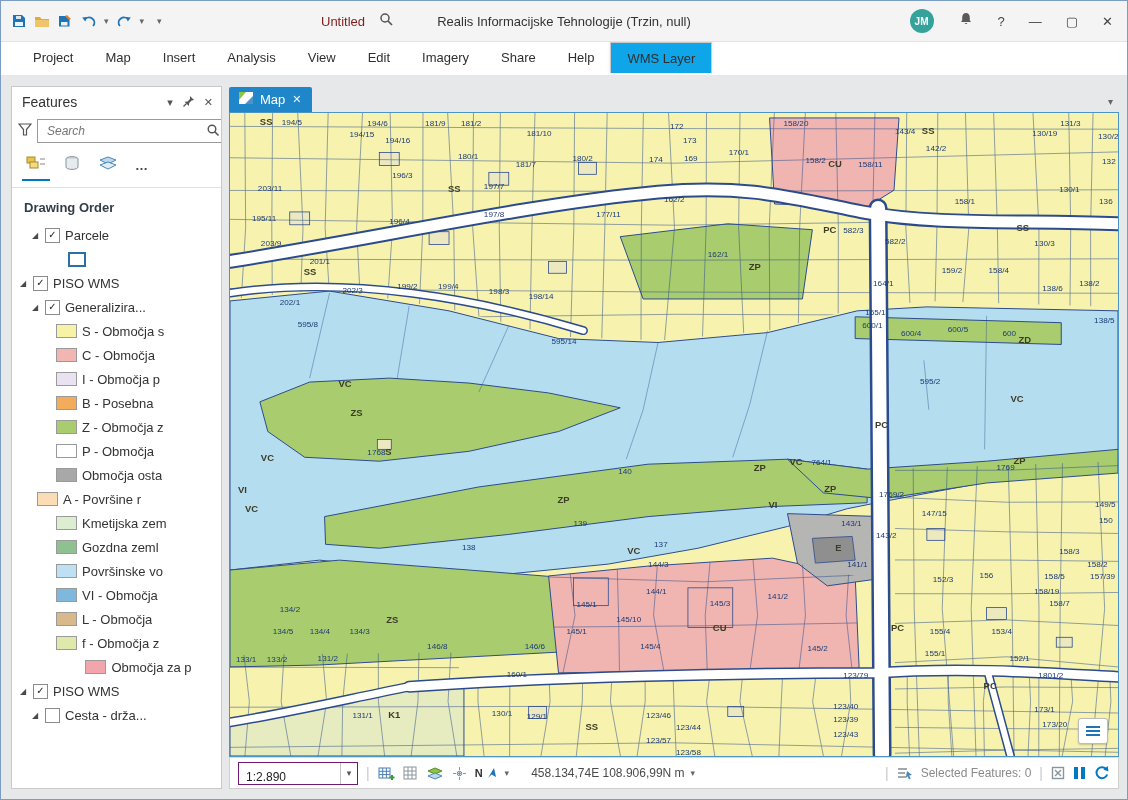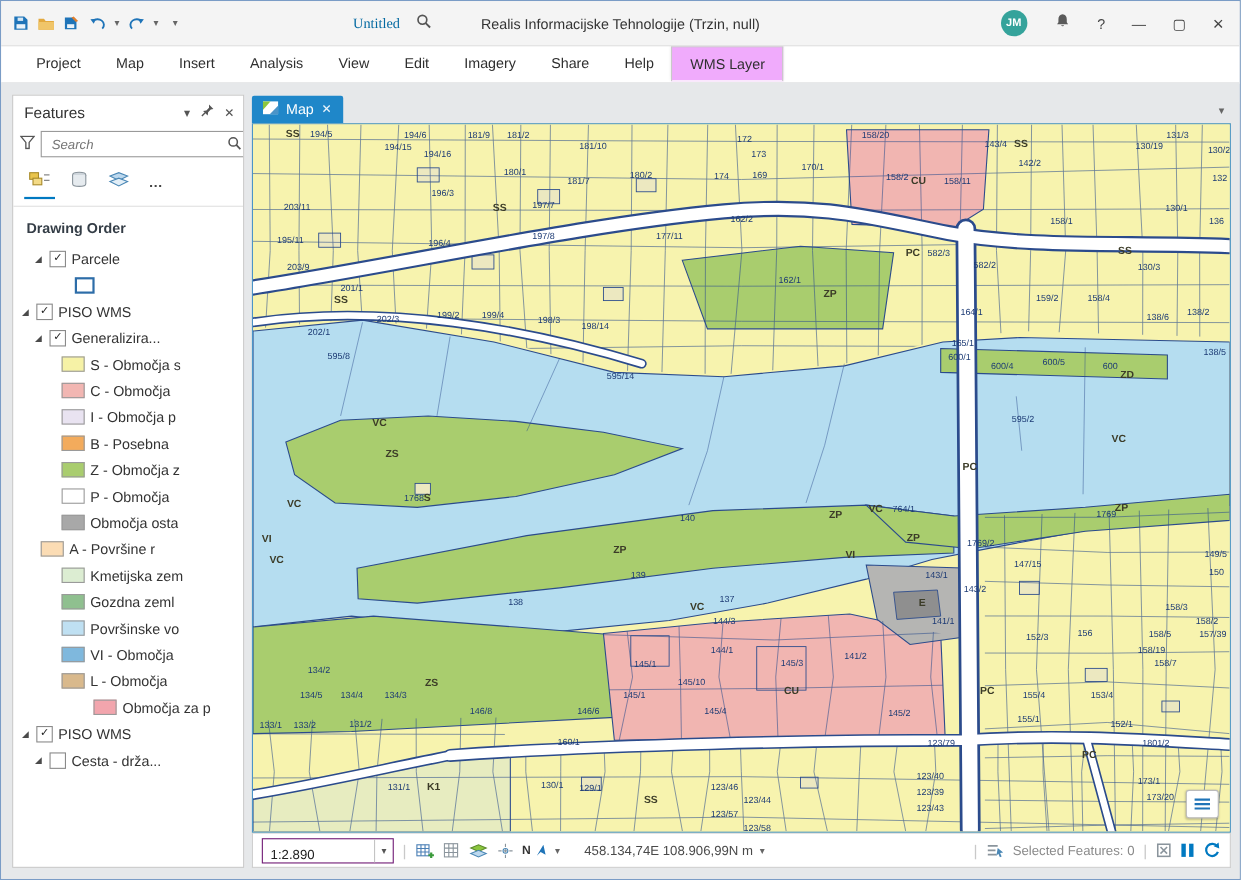--- a/index.html
+++ b/index.html
@@ -6,29 +6,29 @@
   body{
     width:1128px;height:800px;position:relative;overflow:hidden;
     font-family:"Liberation Sans",sans-serif;background:#e8e8e8;
     border:1px solid #7a9cc6;box-sizing:border-box;
   }
   
   .titlebar{height:40px;background:#f4f4f4;display:flex;align-items:center;position:relative;border-bottom:1px solid #e3e3e3;}
   .qat{display:flex;align-items:center;gap:7px;padding-left:10px;}
   .qat svg{display:block;}
   .chev{font-size:9px;color:#666;line-height:1;}
-  .untitled{position:absolute;left:320px;color:#0369a1;font-size:13px;display:flex;align-items:center;gap:14px;font-family:Liberation Serif, serif;}
+  .untitled{position:absolute;left:320px;color:#7f1d1d;font-size:13px;display:flex;align-items:center;gap:14px;}
   .apptitle{position:absolute;left:0;right:0;text-align:center;font-size:13px;color:#333;pointer-events:none;}
   .tb-right{position:absolute;right:14px;display:flex;align-items:center;gap:24px;}
   .avatar{width:24px;height:24px;border-radius:50%;background:#35a39b;color:#fff;font-size:10px;font-weight:bold;display:flex;align-items:center;justify-content:center;}
   .winbtn{font-size:13px;color:#444;}
   
   .ribbon{height:33px;background:#fff;border-bottom:1px solid #d8d8d8;display:flex;align-items:flex-start;padding-left:16px;}
   .ribbon-tab{padding:8px 16px 7px;font-size:13px;color:#2f2f2f;display:flex;align-items:center;}
-  .ribbon-tab.active{background:#f0abfc;border:1px solid #c9c9c9;border-bottom:1px solid #fff;margin-bottom:-1px;box-shadow:0 -1px 3px rgba(0,0,0,.10);}
+  .ribbon-tab.active{background:#0ea5e9;border:1px solid #c9c9c9;border-bottom:1px solid #fff;margin-bottom:-1px;box-shadow:0 -1px 3px rgba(0,0,0,.10);}
   
   .workspace{position:absolute;top:74px;left:0;right:0;bottom:0;background:#e6e8ea;}
   
   .contents-panel{position:absolute;left:10px;top:11px;width:209px;bottom:10px;background:#fff;border:1px solid #c9c9c9;overflow:hidden;font-size:13px;color:#333;}
   .panel-header{height:30px;display:flex;align-items:center;padding:0 8px 0 10px;}
   .panel-title{font-size:14px;color:#333;flex:0 0 auto;}
   .panel-header .hsp{flex:1;}
   .panel-hicon{color:#555;font-size:11px;margin-left:9px;}
   .search-row{display:flex;align-items:center;padding:2px 8px 4px 6px;gap:5px;}
   .search-box{flex:1;height:22px;border:1px solid #9a9a9a;background:#fff;display:flex;align-items:center;padding:0 4px 0 7px;}
@@ -252,20 +252,24 @@
             <span class="swatch" style="background: rgb(191, 224, 242);"></span>
             <span class="tlabel">Površinske vo</span>
           </div>
           <div class="trow" style="padding-left: 44px;">
             <span class="swatch" style="background: rgb(127, 184, 221);"></span>
             <span class="tlabel">VI - Območja</span>
           </div>
           <div class="trow" style="padding-left: 44px;">
             <span class="swatch" style="background: rgb(217, 185, 140);"></span>
             <span class="tlabel">L - Območja</span>
+          </div>
+          <div class="trow" style="padding-left: 44px;">
+            <span class="swatch" style="background: rgb(223, 233, 172);"></span>
+            <span class="tlabel">f - Območja z</span>
           </div>
           <div class="trow" style="padding-left: 44px; justify-content: center;">
             <span class="swatch" style="background: rgb(242, 165, 173);"></span>
             <span class="tlabel">Območja za p</span>
           </div>
         </div>
       <div class="trow" style="padding-left:6px">
         <span class="tri">◢</span>
         <span class="cb">✓</span>
         <span class="tlabel">PISO WMS</span>

